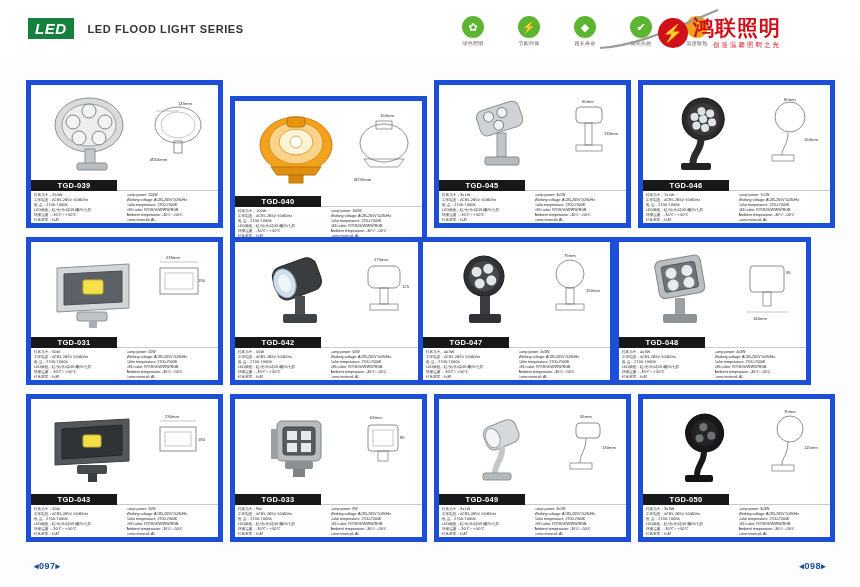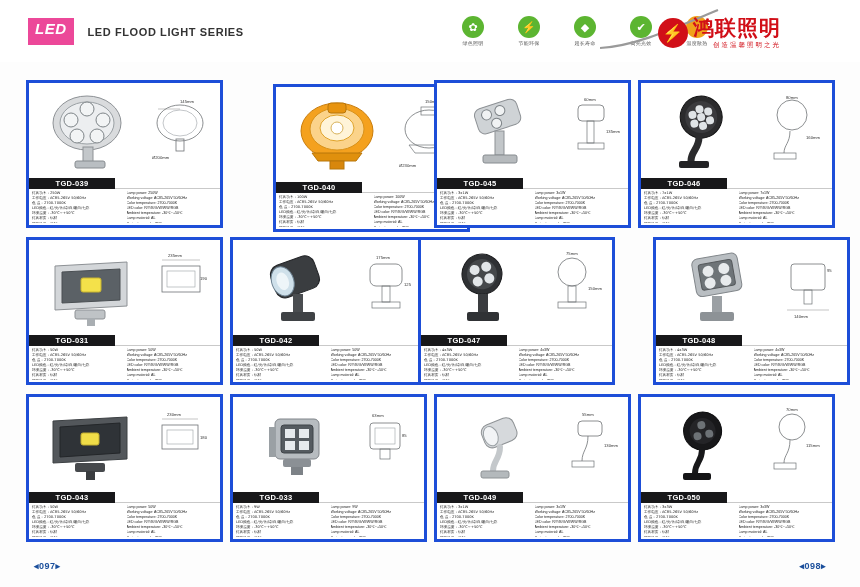--- a/index.html
+++ b/index.html
@@ -21,26 +21,26 @@
   
   .header {
     position: absolute; left: 0; top: 0; width: 860px; height: 62px;
     background: #ffffff;
   }
   .hdr-left {
     position: absolute; left: 28px; top: 18px;
     display: flex; align-items: center;
   }
   .led-badge {
-    background: #ec4899;
+    background: #15803d;
     color: #ffffff;
     font-weight: bold;
     font-size: 15px;
     font-style: italic;
-    padding: 3px 7px 9px 7px;
+    padding: 3px 7px 3px 7px;
     letter-spacing: .5px;
     line-height: 1;
   }
   .cn-title {
     background: #111111;
     color: #ffffff;
     font-size: 15px;
     font-weight: bold;
     padding: 4px 10px 4px 8px;
     line-height: 1.1;
@@ -97,21 +97,21 @@
   }
 
   
   .grid {
     position: absolute; left: 26px; top: 80px;
     width: 810px; height: 462px;
   }
   .cell {
     position: absolute;
     width: 197px; height: 148px;
-    border: 3px solid #1d4ed8;
+    border: 5px solid #1d4ed8;
     background: #fff;
   }
   .cell .img-area {
     position: absolute; left: 0; top: 0; right: 0; height: 95px;
     background: #ffffff;
     overflow: hidden;
   }
   .cell .label-bar {
     position: absolute; left: 0; top: 95px; width: 86px; height: 11px;
     background: #18181a;
@@ -260,21 +260,21 @@
           <div>Color temperature: 2700-7000K</div>
           <div>LED color: R/Y/B/G/W/WW/RGB</div>
           <div>Ambient temperature: -30℃~+50℃</div>
           <div>Lamp material: AL</div>
           <div>Protection grade: IP65</div>
           <div>Service life: ≥30000H</div>
         </div>
       </div>
     </div>
 
-    <div class="cell" style="left:204px; top:4px;margin-left:43px;">
+    <div class="cell" style="left:204px; top:16px;">
       <div class="img-area">
         <div class="prod">
           <svg width="120" height="88" viewBox="0 0 120 88">
             <ellipse cx="55" cy="40" rx="36" ry="28" fill="#f4a11e" stroke="#c87c0c" stroke-width="1"></ellipse>
             <ellipse cx="55" cy="38" rx="27" ry="21" fill="#fbd38a" stroke="#d8921a"></ellipse>
             <ellipse cx="55" cy="37" rx="17" ry="13" fill="#fff4d8" stroke="#e0a32a"></ellipse>
             <circle cx="55" cy="37" r="6" fill="#ffffff" stroke="#d8b25a"></circle>
             <rect x="46" y="12" width="18" height="10" rx="3" fill="#e8940f" stroke="#b8760a"></rect>
             <path d="M30 62 L80 62 L74 70 L36 70 Z" fill="#e0900d" stroke="#b8760a"></path>
             <rect x="48" y="70" width="14" height="8" fill="#d8870c" stroke="#b8760a"></rect>
@@ -562,21 +562,21 @@
           <div>Color temperature: 2700-7000K</div>
           <div>LED color: R/Y/B/G/W/WW/RGB</div>
           <div>Ambient temperature: -30℃~+50℃</div>
           <div>Lamp material: AL</div>
           <div>Protection grade: IP65</div>
           <div>Service life: ≥30000H</div>
         </div>
       </div>
     </div>
 
-    <div class="cell" style="left:627px; top:157px;">
+    <div class="cell" style="left:588px; top:157px;">
       <div class="img-area">
         <div class="prod">
           <svg width="120" height="88" viewBox="0 0 120 88">
             <g transform="rotate(-10 54 32)">
               <rect x="32" y="12" width="46" height="38" rx="6" fill="#b9bec2" stroke="#82878b"></rect>
               <rect x="38" y="18" width="34" height="26" rx="3" fill="#6e7478" stroke="#55595c"></rect>
               <circle cx="47" cy="26" r="5.5" fill="#e8ebed"></circle>
               <circle cx="63" cy="26" r="5.5" fill="#e8ebed"></circle>
               <circle cx="47" cy="38" r="5.5" fill="#e8ebed"></circle>
               <circle cx="63" cy="38" r="5.5" fill="#e8ebed"></circle>

